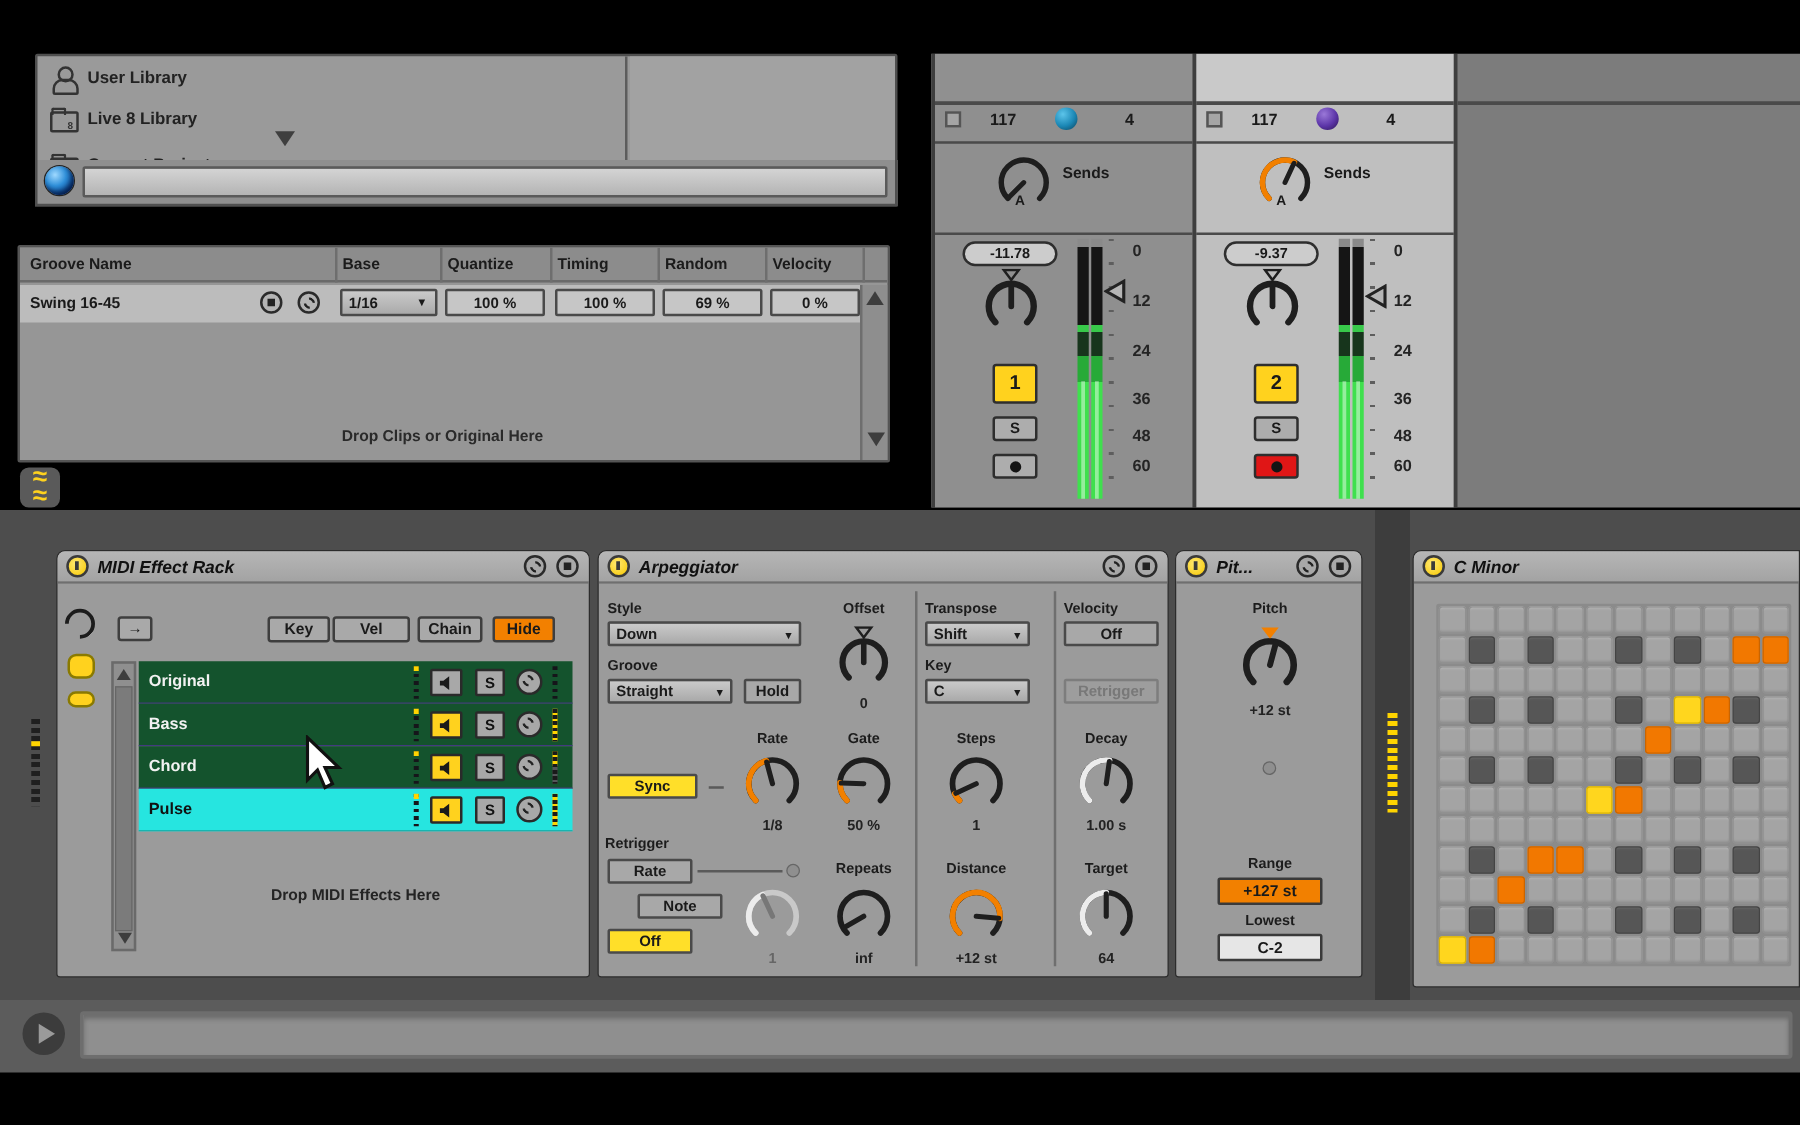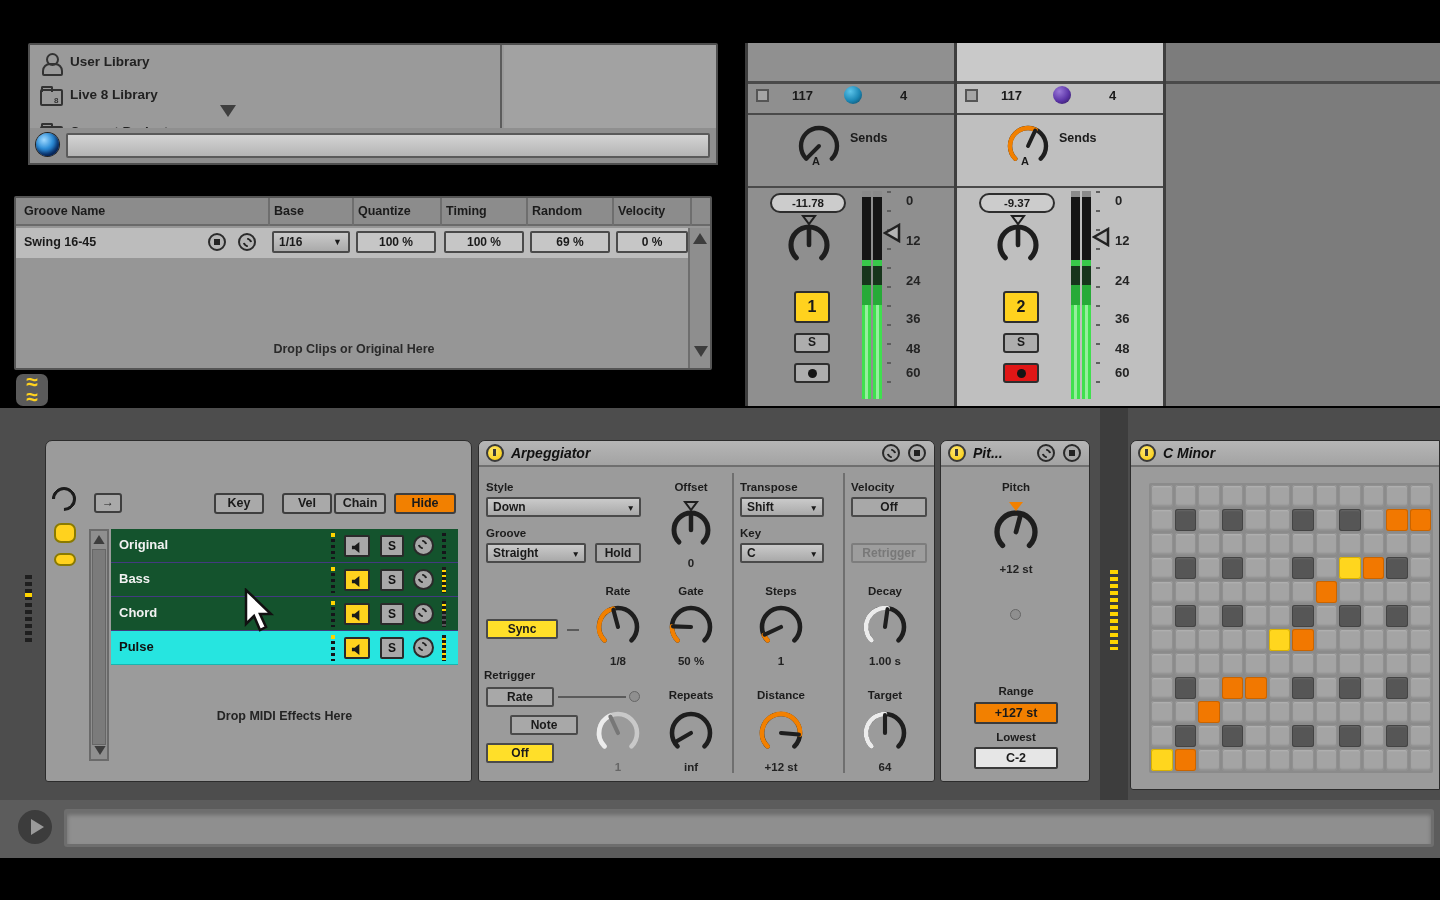--- a/index.html
+++ b/index.html
@@ -331,28 +331,38 @@
     <div class="hline" style="left:421px;top:38px;height:3px;width:274px;"></div>
   </div>
 
   <div class="abs devarea">
 
     <div class="abs ddash" style="left:25px;top:167px;height:70px;">
       <div style="position:absolute;left:0;top:18px;width:7px;height:4px;background:#ffd400;"></div>
     </div>
 
     <div class="dev" style="left:45px;top:32px;width:427px;height:342px;">
+      <div class="devbar">
+        <span class="power"></span>
+        <span class="devtitle">MIDI Effect Rack</span>
+        <span class="tico" style="right:34px;">
+            <span class="swapi"></span>
+          </span>
+        <span class="tico" style="right:8px;">
+            <span class="sq"></span>
+          </span>
+      </div>
       <span class="rside-circ"></span>
       <span class="rside-y1"></span>
       <span class="rside-y2"></span>
       <div class="mapbtn">→</div>
       <div class="rbtn" style="left:168px;width:50px;">Key</div>
-      <div class="rbtn" style="left:236px;width:50px;">Vel</div>
+      <div class="rbtn" style="left:220px;width:62px;">Vel</div>
       <div class="rbtn" style="left:288px;width:52px;">Chain</div>
-      <div class="rbtn hide" style="left:348px;width:62px;">Hide</div>
+      <div class="rbtn hide" style="left:348px;width:50px;">Hide</div>
       <div class="scrollbar">
         <div class="tri-up" style="margin:3px auto;transform:scale(.8);"></div>
         <div class="sthumb"></div>
         <div class="tri-dn" style="position:absolute;left:2px;bottom:3px;transform:scale(.8);"></div>
       </div>
       <div class="chainrows" id="chain-rows">
           <div class="chainrow">
             <span class="cname">Original</span>
             <span class="dash dl"></span>
             <span class="cbtn spk"><svg viewBox="0 0 14 14" width="13" height="13">

